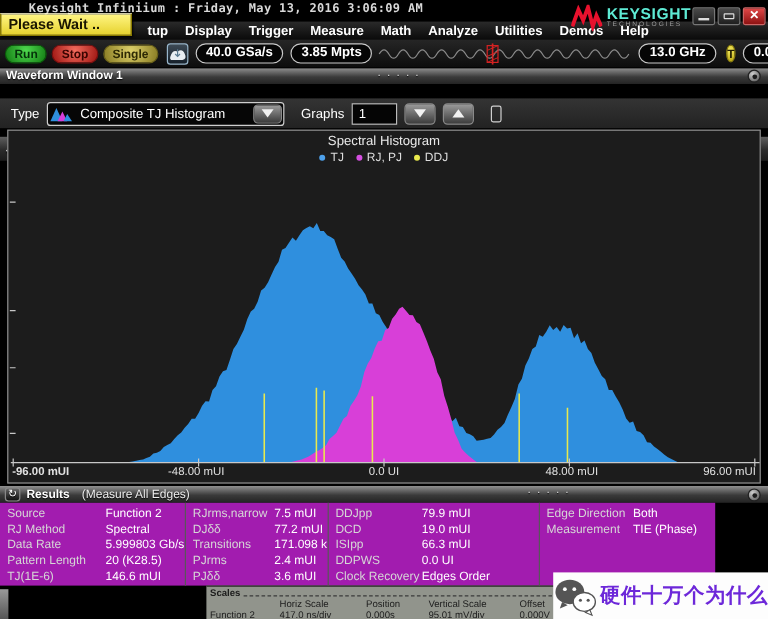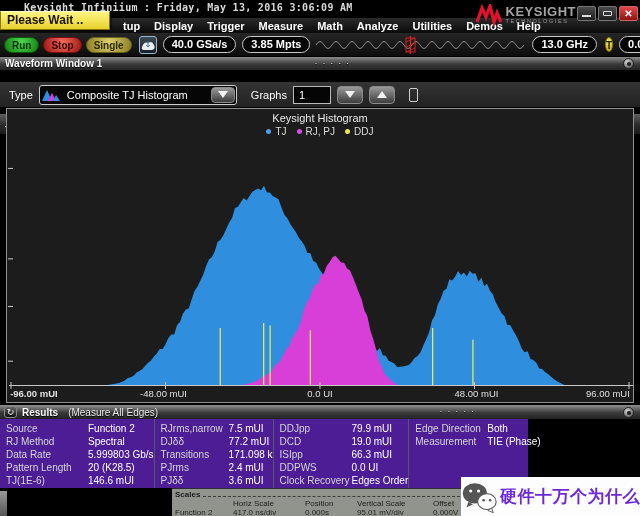--- a/index.html
+++ b/index.html
@@ -3,21 +3,21 @@
 <meta charset="utf-8">
 <style>
   html,body{margin:0;padding:0;background:#000;}
   *{box-sizing:border-box;font-family:"Liberation Sans",sans-serif;}
   .screen{position:relative;width:640px;height:516px;background:#000;overflow:hidden;}
 
   
   .titlebar{position:absolute;left:0;top:0;width:640px;height:18px;background:#000;}
   .wtitle{position:absolute;left:4px;top:2px;font:bold 10px "DejaVu Sans Mono",monospace;color:#d8d8d8;letter-spacing:.3px;padding-left:20px;}
   .brand{position:absolute;right:64px;top:4px;display:flex;align-items:center;gap:4px;z-index:30;}
-  .brandtxt div:first-child{font:bold 13px "Liberation Sans",sans-serif;color:#a3a3a3;letter-spacing:.5px;line-height:12px;}
+  .brandtxt div:first-child{font:bold 13px "Liberation Sans",sans-serif;color:#5eead4;letter-spacing:.5px;line-height:12px;}
   .brandtxt div:last-child{font:5.5px "Liberation Sans",sans-serif;color:#9a9a9a;letter-spacing:1.6px;line-height:6px;}
   .winbtns{position:absolute;right:2px;top:6px;display:flex;gap:2px;z-index:30;}
   .winbtn{width:19px;height:15px;border:1px solid #777;border-radius:2px;background:linear-gradient(#4a4a4a,#1f1f1f);position:relative;}
   .winbtn.close{background:linear-gradient(#e04848,#8f1212);border-color:#c66;color:#fff;font:bold 10px "Liberation Sans",sans-serif;text-align:center;line-height:13px;}
   .winbtn.min::after{content:"";position:absolute;left:4px;right:4px;bottom:3px;height:2px;background:#ddd;}
   .winbtn.max::after{content:"";position:absolute;left:4px;right:4px;top:4px;bottom:4px;border:1px solid #ddd;border-radius:1px;}
 
   
   .menubar{position:absolute;left:0;top:18px;width:640px;height:15px;background:linear-gradient(#2a2a2a,#0a0a0a);display:flex;align-items:center;padding-left:116px;gap:0;}
   .menu-item{color:#fff;font:bold 11px "Liberation Sans",sans-serif;padding:0 7px;white-space:nowrap;}
@@ -63,21 +63,21 @@
   .legend .dot{width:5px;height:5px;border-radius:50%;display:inline-block;}
   #plot{position:absolute;left:1px;top:30px;}
   .xaxis{position:absolute;left:0;top:279px;width:100%;height:13px;}
   .xaxis span{position:absolute;color:#e0e0e0;font:9.5px "Liberation Sans",sans-serif;white-space:nowrap;}
 
   
   .resbar{top:405px;height:14px;background:linear-gradient(#909090,#3a3a3a 55%,#232323);font:bold 10px "Liberation Sans",sans-serif;text-shadow:0 1px 1px #000;padding-left:4px;}
   .resbar .ricon{width:13px;height:12px;border-radius:3px;background:linear-gradient(#666,#111);border:1px solid #888;color:#fff;font:9px "DejaVu Sans",sans-serif;text-align:center;line-height:11px;margin-right:5px;}
   .resbar .sub{font-weight:normal;margin-left:10px;color:#eee;}
   .resbar .dots{left:440px;}
-  .rtable{position:absolute;left:0;top:419px;width:528px;height:69px;background:#4c1d95;display:flex;}
+  .rtable{position:absolute;left:0;top:419px;width:596px;height:69px;background:#a21caf;display:flex;}
   .rcol{padding:3px 0 0 6px;border-right:1px solid #585858;}
   .rcol:nth-child(1){width:163px;}
   .rcol:nth-child(2){width:127px;}
   .rcol:nth-child(3){width:191px;}
   .rcol:nth-child(4){width:159px;border-right:none;}
   .rrow{display:flex;height:13px;align-items:center;}
   .rrow .rl{color:#d6d6d6;font:10px "Liberation Sans",sans-serif;white-space:nowrap;}
   .rrow .rv{color:#fff;font:10px "Liberation Sans",sans-serif;white-space:nowrap;}
   .rcol:nth-child(1) .rl{width:82px;}
   .rcol:nth-child(2) .rl{width:68px;}
@@ -190,21 +190,21 @@
     <span class="chevbtn">
         <span class="chev-down"></span>
       </span>
     <span class="chevbtn">
         <span class="chev-up"></span>
       </span>
     <div class="panelicon"></div>
   </div>
 
   <div class="chartpanel">
-    <div class="ctitle">Keysight Histogram</div>
+    <div class="ctitle">Spectral Histogram</div>
     <div class="legend" id="legend">
         <span class="li">
           <span class="dot" style="background: rgb(77, 160, 234);"></span>
           <span>TJ</span>
         </span>
         <span class="li">
           <span class="dot" style="background: rgb(212, 79, 224);"></span>
           <span>RJ, PJ</span>
         </span>
         <span class="li">

